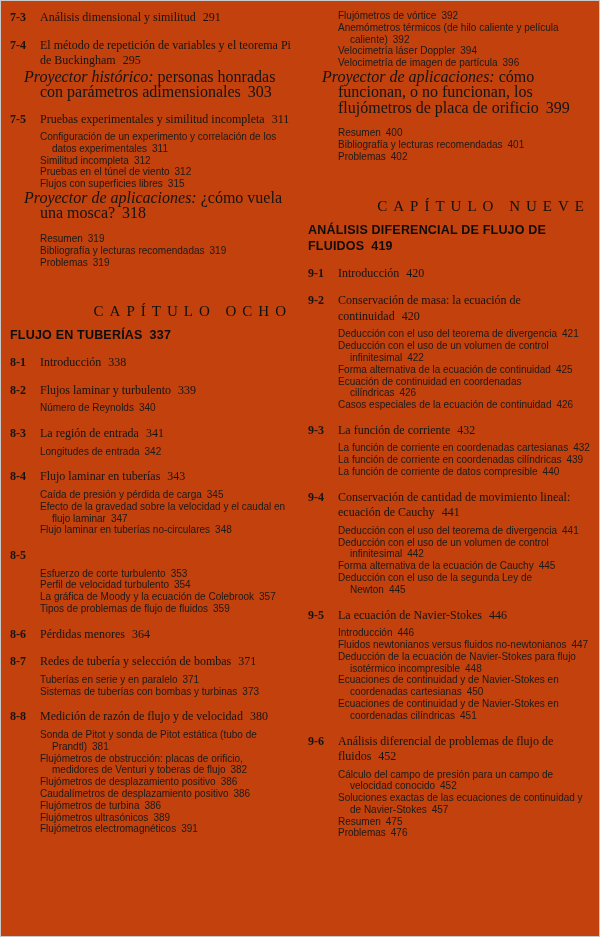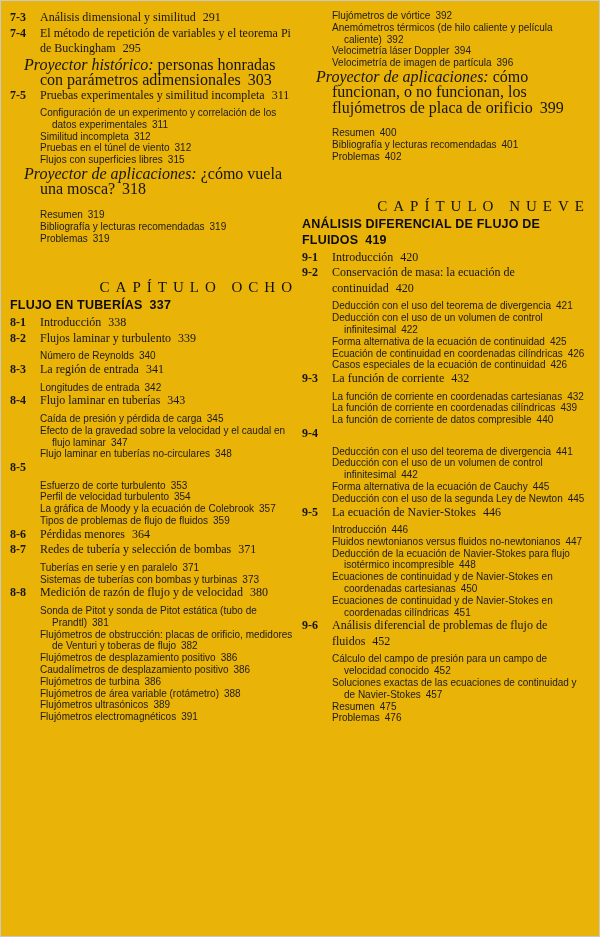--- a/index.html
+++ b/index.html
@@ -5,32 +5,33 @@
   * { margin: 0; padding: 0; box-sizing: border-box; }
   html, body { background: #ffffff; }
   body {
     width: 600px; height: 937px;
     font-family: "Liberation Serif", serif;
     color: #151515;
     overflow: hidden;
   }
   .page {
     width: 600px; height: 937px;
-    background: #eab308;
+    background: #c2410c;
     border: 1px solid #c9c9c9;
     padding: 9px 9px 8px 9px;
     display: flex;
-    gap: 4px;
+    gap: 16px;
     overflow: hidden;
   }
   .col { flex: 1 1 0; min-width: 0; }
   .col > :first-child { margin-top: 0; }
 
   .section-entry {
     display: flex;
+    margin-top: 12px;
     font-size: 12px;
     line-height: 15.5px;
   }
   .sec-num { font-weight: bold; flex: 0 0 30px; width: 30px; }
   .sec-title { flex: 1 1 auto; min-width: 0; }
 
   .pagenum { margin-left: 7px; white-space: nowrap; }
 
   .subs-group { margin-top: 4px; }
   .sub-entry {
@@ -58,20 +59,21 @@
     letter-spacing: 6px;
     line-height: 19px;
     color: #111;
     text-align: right;
   }
   .chapter-title {
     font-family: "Liberation Sans", sans-serif;
     font-weight: bold;
     font-size: 12.5px;
     line-height: 16px;
+    margin-top: 6px;
     letter-spacing: 0.2px;
     color: #0d0d0d;
   }
 </style>
 </head>
 <body>
 
 <div class="page">
   <div class="col">
       <div class="section-entry">
@@ -154,21 +156,20 @@
       <div class="section-entry">
         <span class="sec-num">8-8</span>
         <span class="sec-title"><span>Medición de razón de flujo y de velocidad</span><span class="pagenum">380</span></span>
       </div>
       <div class="subs-group">
         <div class="sub-entry"><span>Sonda de Pitot y sonda de Pitot estática (tubo de Prandtl)</span><span class="pagenum">381</span></div>
         <div class="sub-entry"><span>Flujómetros de obstrucción: placas de orificio, medidores de Venturi y toberas de flujo</span><span class="pagenum">382</span></div>
         <div class="sub-entry"><span>Flujómetros de desplazamiento positivo</span><span class="pagenum">386</span></div>
         <div class="sub-entry"><span>Caudalímetros de desplazamiento positivo</span><span class="pagenum">386</span></div>
         <div class="sub-entry"><span>Flujómetros de turbina</span><span class="pagenum">386</span></div>
-        <div class="sub-entry"><span>Flujómetros de área variable (rotámetro)</span><span class="pagenum">388</span></div>
         <div class="sub-entry"><span>Flujómetros ultrasónicos</span><span class="pagenum">389</span></div>
         <div class="sub-entry"><span>Flujómetros electromagnéticos</span><span class="pagenum">391</span></div>
       </div>
     </div>
   <div class="col">
       <div class="subs-group">
         <div class="sub-entry"><span>Flujómetros de vórtice</span><span class="pagenum">392</span></div>
         <div class="sub-entry"><span>Anemómetros térmicos (de hilo caliente y película caliente)</span><span class="pagenum">392</span></div>
         <div class="sub-entry"><span>Velocimetría láser Doppler</span><span class="pagenum">394</span></div>
         <div class="sub-entry"><span>Velocimetría de imagen de partícula</span><span class="pagenum">396</span></div>
@@ -202,20 +203,21 @@
         <span class="sec-num">9-3</span>
         <span class="sec-title"><span>La función de corriente</span><span class="pagenum">432</span></span>
       </div>
       <div class="subs-group">
         <div class="sub-entry"><span>La función de corriente en coordenadas cartesianas</span><span class="pagenum">432</span></div>
         <div class="sub-entry"><span>La función de corriente en coordenadas cilíndricas</span><span class="pagenum">439</span></div>
         <div class="sub-entry"><span>La función de corriente de datos compresible</span><span class="pagenum">440</span></div>
       </div>
       <div class="section-entry">
         <span class="sec-num">9-4</span>
+        <span class="sec-title"><span>Conservación de cantidad de movimiento lineal: ecuación de Cauchy</span><span class="pagenum">441</span></span>
       </div>
       <div class="subs-group">
         <div class="sub-entry"><span>Deducción con el uso del teorema de divergencia</span><span class="pagenum">441</span></div>
         <div class="sub-entry"><span>Deducción con el uso de un volumen de control infinitesimal</span><span class="pagenum">442</span></div>
         <div class="sub-entry"><span>Forma alternativa de la ecuación de Cauchy</span><span class="pagenum">445</span></div>
         <div class="sub-entry"><span>Deducción con el uso de la segunda Ley de Newton</span><span class="pagenum">445</span></div>
       </div>
       <div class="section-entry">
         <span class="sec-num">9-5</span>
         <span class="sec-title"><span>La ecuación de Navier-Stokes</span><span class="pagenum">446</span></span>

